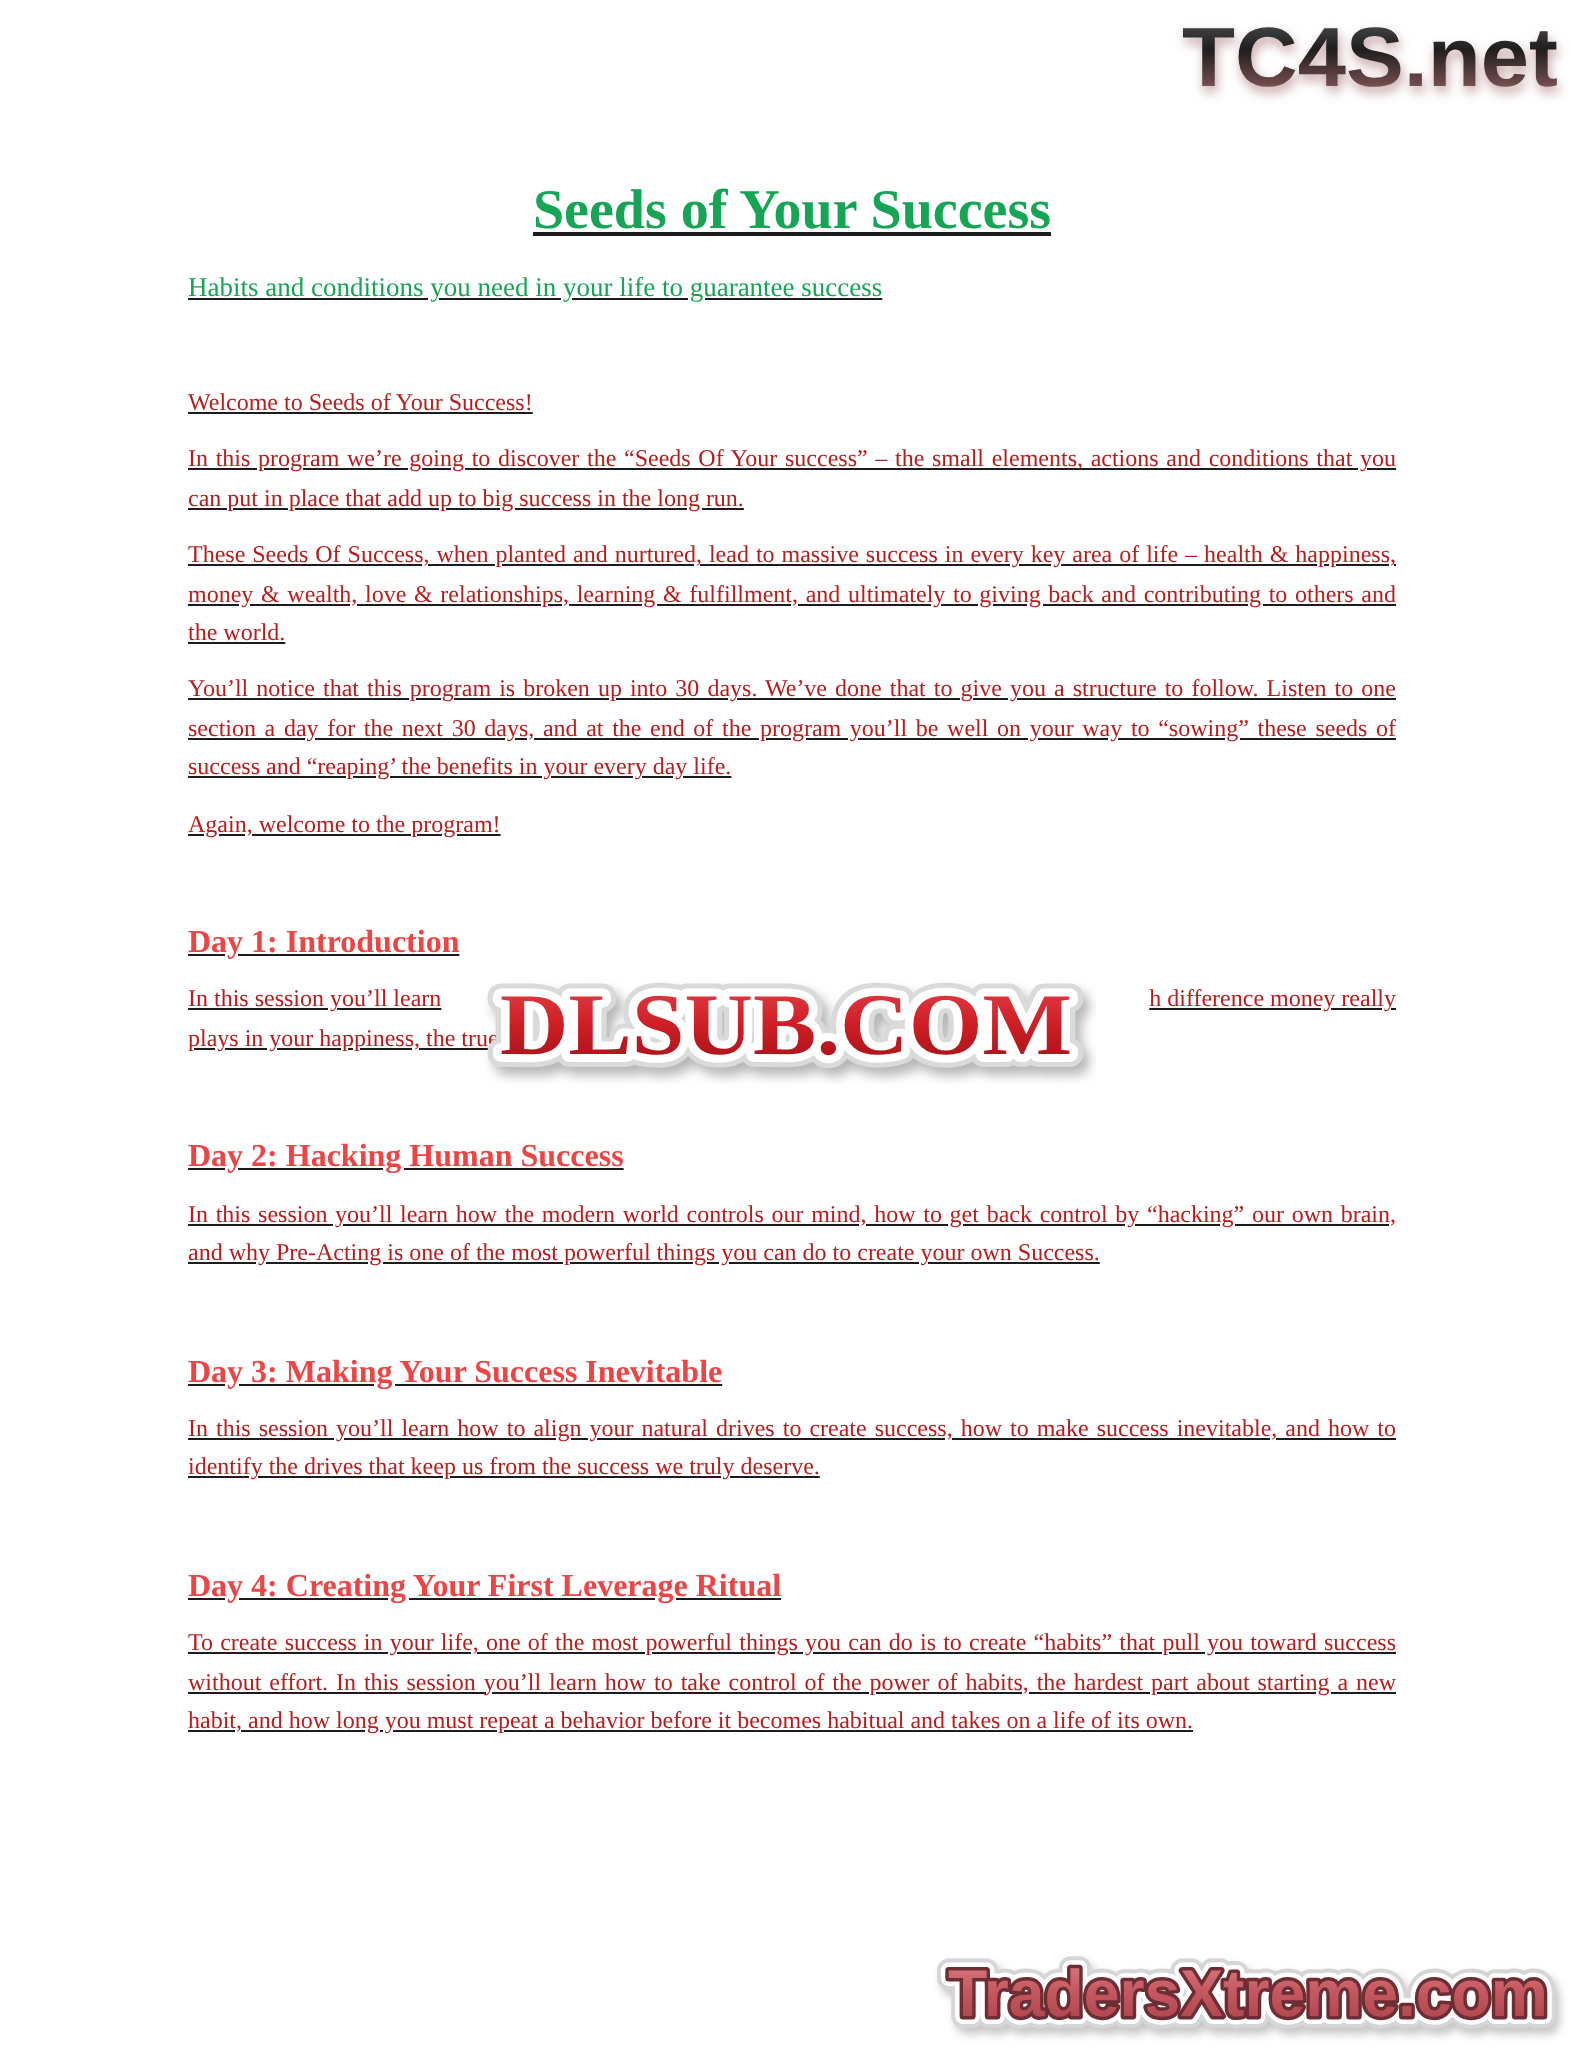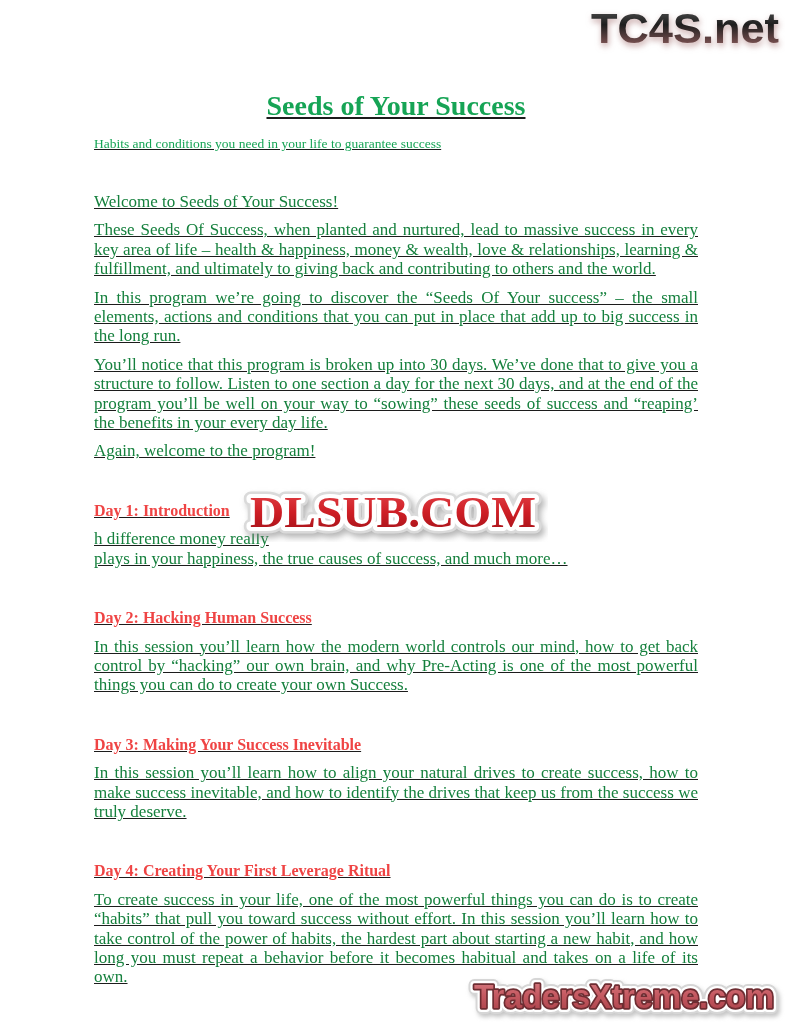--- a/index.html
+++ b/index.html
@@ -44,24 +44,24 @@
   p.doc-subtitle {
     margin: 14px 0 0;
     font-size: 13.5px;
     line-height: 16px;
     text-align: left;
     color: #16a455;
     font-family: "Liberation Serif", serif;
   }
   p.body-par {
     margin: 0 0 9px;
-    font-size: 17px;
+    font-size: 12px;
     line-height: 19.4px;
     text-align: justify;
-    color: #15803d;
+    color: #b91c1c;
   }
   p.body-par.first { margin-top: 40px; }
   h2.day-heading {
     margin: 40px 0 9px;
     font-size: 16px;
     line-height: 19.4px;
     font-weight: bold;
     color: #ef4444;
   }
   .split-line {
@@ -119,28 +119,29 @@
       </defs>
       <text class="logo-text-sans" x="100" y="41" text-anchor="middle" font-size="42" textLength="188" lengthAdjust="spacingAndGlyphs" fill="url(#hg)" style="filter: drop-shadow(1px 3px 3px rgba(150,90,90,0.55));">TC4S.net</text>
     </svg>
   </div>
 
   <div class="content">
     <h1 class="doc-title">Seeds of Your Success</h1>
     <p class="doc-subtitle">Habits and conditions you need in your life to guarantee success</p>
 
     <p class="body-par first">Welcome to Seeds of Your Success!</p>
+    <p class="body-par">In this program we’re going to discover the “Seeds Of Your success” – the small elements, actions and conditions that you can put in place that add up to big success in the long run.</p>
     <p class="body-par">These Seeds Of Success, when planted and nurtured, lead to massive success in every key area of life – health &amp; happiness, money &amp; wealth, love &amp; relationships, learning &amp; fulfillment, and ultimately to giving back and contributing to others and the world.</p>
-    <p class="body-par">In this program we’re going to discover the “Seeds Of Your success” – the small elements, actions and conditions that you can put in place that add up to big success in the long run.</p>
     <p class="body-par">You’ll notice that this program is broken up into 30 days. We’ve done that to give you a structure to follow. Listen to one section a day for the next 30 days, and at the end of the program you’ll be well on your way to “sowing” these seeds of success and “reaping’ the benefits in your every day life.</p>
     <p class="body-par">Again, welcome to the program!</p>
 
     <h2 class="day-heading">Day 1: Introduction</h2>
     <p class="body-par">
       <span class="split-line">
+        <span>In this session you’ll learn</span>
         <span>h difference money really</span>
       </span>
       <span class="line2">plays in your happiness, the true causes of success, and much more…</span>
     </p>
 
     <h2 class="day-heading">Day 2: Hacking Human Success</h2>
     <p class="body-par">In this session you’ll learn how the modern world controls our mind, how to get back control by “hacking” our own brain, and why Pre-Acting is one of the most powerful things you can do to create your own Success.</p>
 
     <h2 class="day-heading">Day 3: Making Your Success Inevitable</h2>
     <p class="body-par">In this session you’ll learn how to align your natural drives to create success, how to make success inevitable, and how to identify the drives that keep us from the success we truly deserve.</p>

